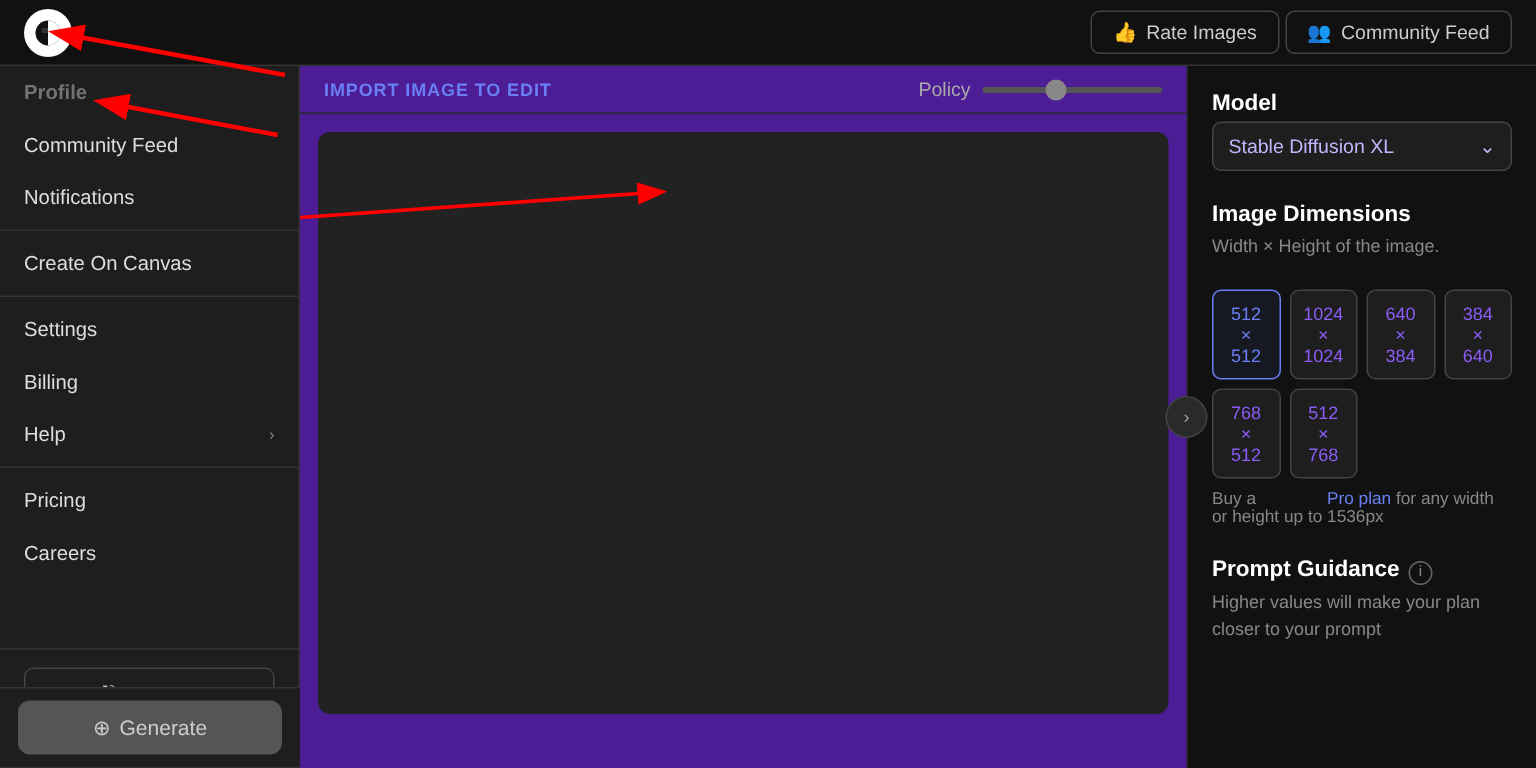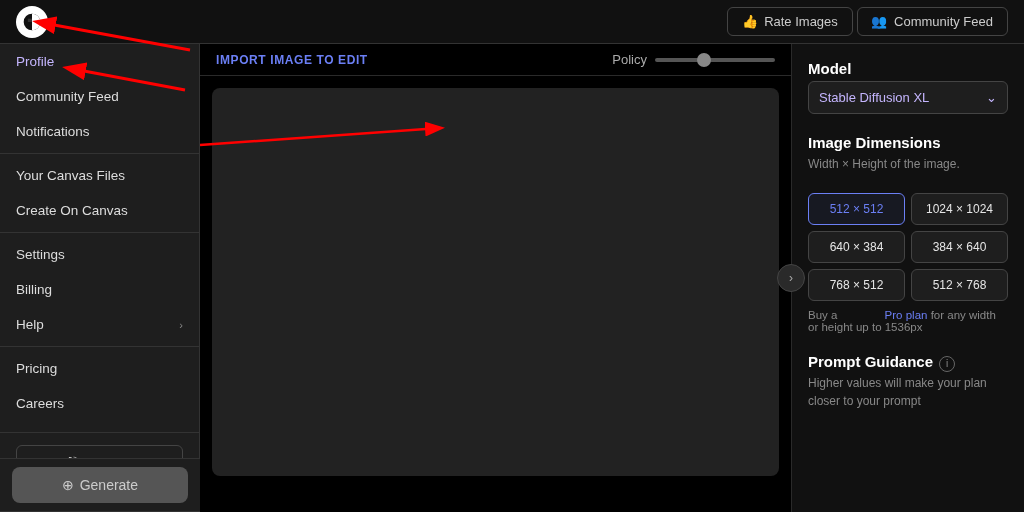--- a/index.html
+++ b/index.html
@@ -86,21 +86,21 @@
     .menu-item {
       padding: 10px 16px;
       cursor: pointer;
       color: #ddd;
       font-size: 13.5px;
       transition: background 0.15s;
       display: flex;
       align-items: center;
       justify-content: space-between;
     }
-    .menu-item.active { color: #c4b5fd; font-weight: 400; }
+    .menu-item.active { color: #737373; font-weight: 700; }
     .menu-item .chevron { color: #888; font-size: 11px; }
     .menu-divider {
       height: 1px;
       background: #333;
       margin: 4px 0;
     }
     .menu-spacer { flex: 1; }
     .menu-footer {
       padding: 12px 16px;
       border-top: 1px solid #333;
@@ -125,21 +125,21 @@
       margin-top: 8px;
       font-size: 11px;
       color: #888;
     }
     .footer-links a { color: #888; text-decoration: none; }
     .footer-dot { color: #666; }
 
     
     .canvas-area {
       flex: 1;
-      background: #000000;
+      background: #4c1d95;
       position: relative;
       margin-left: 200px;
     }
     .canvas-toolbar {
       display: flex;
       align-items: center;
       justify-content: space-between;
       padding: 8px 16px;
       border-bottom: 1px solid #2a2a2a;
     }
@@ -231,30 +231,30 @@
       border-radius: 6px;
       color: #c4b5fd;
       font-size: 13px;
       cursor: pointer;
       display: flex;
       align-items: center;
       justify-content: space-between;
     }
     .dim-grid {
       display: grid;
-      grid-template-columns: 1fr 1fr;
+      grid-template-columns: 1fr 1fr 1fr 1fr;
       gap: 6px;
       margin-top: 20px;
     }
     .dim-btn {
       padding: 8px;
       background: #1e1e1e;
       border: 1px solid #444;
       border-radius: 6px;
-      color: #e5e5e5;
+      color: #8b5cf6;
       font-size: 12px;
       cursor: pointer;
       text-align: center;
     }
     .dim-btn.active {
       border-color: #6b7ff5;
       color: #6b7ff5;
       background: rgba(107, 127, 245, 0.08);
     }
     .pro-note {
@@ -349,23 +349,20 @@
       <span>Profile</span>
     </div>
     <div class="menu-item">
       <span>Community Feed</span>
     </div>
     <div class="menu-item">
       <span>Notifications</span>
     </div>
     <div class="menu-divider"></div>
     <div class="menu-item">
-      <span>Your Canvas Files</span>
-    </div>
-    <div class="menu-item">
       <span>Create On Canvas</span>
     </div>
     <div class="menu-divider"></div>
     <div class="menu-item">
       <span>Settings</span>
     </div>
     <div class="menu-item">
       <span>Billing</span>
     </div>
     <div class="menu-item">

